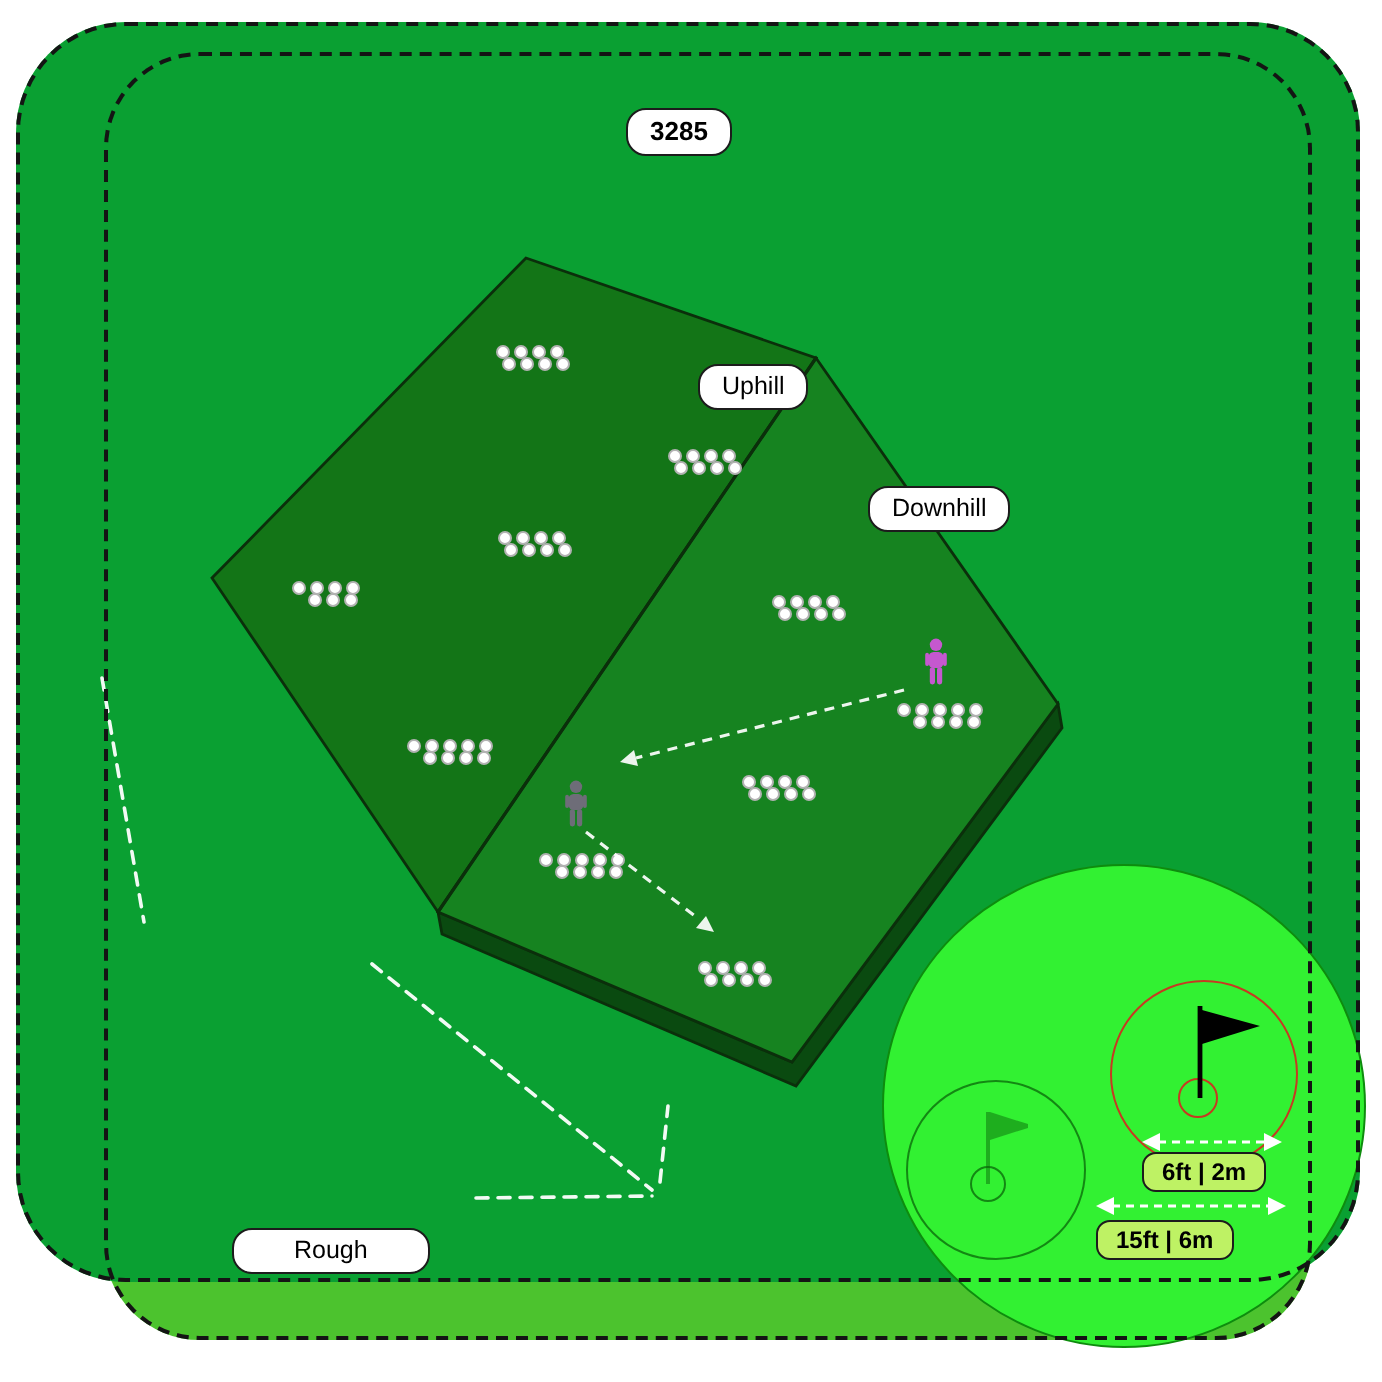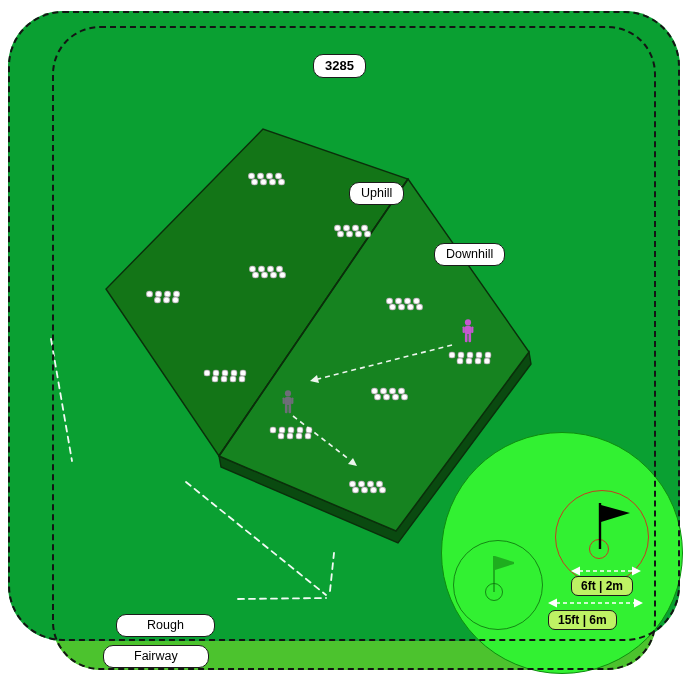--- a/index.html
+++ b/index.html
@@ -245,23 +245,20 @@
     <span>3285</span>
   </div>
   <div class="pill" style="left:349px;top:182px;">
     <span>Uphill</span>
   </div>
   <div class="pill" style="left:421px;top:243px;margin-left:13px;">
     <span>Downhill</span>
   </div>
   <div class="pill wide" style="left:72px;top:614px;margin-left:44px;">
     <span>Rough</span>
-  </div>
-  <div class="pill wide" style="left:103px;top:645px;">
-    <span>Fairway</span>
   </div>
 
 
   <div class="zoom">
 
     <div class="ring green" style="left:11px;top:107px;width:90px;height:90px;"></div>
     <div class="ring green" style="left:43px;top:150px;width:18px;height:18px;"></div>
     <svg class="flag" style="left:32px;top:121px;" width="40" height="42" opacity="0.5">
       <line x1="20" y1="2" x2="20" y2="38" stroke="#0c6e0c" stroke-width="2"></line>
       <polygon points="21,2 43,9 21,16" fill="#0c6e0c"></polygon>

